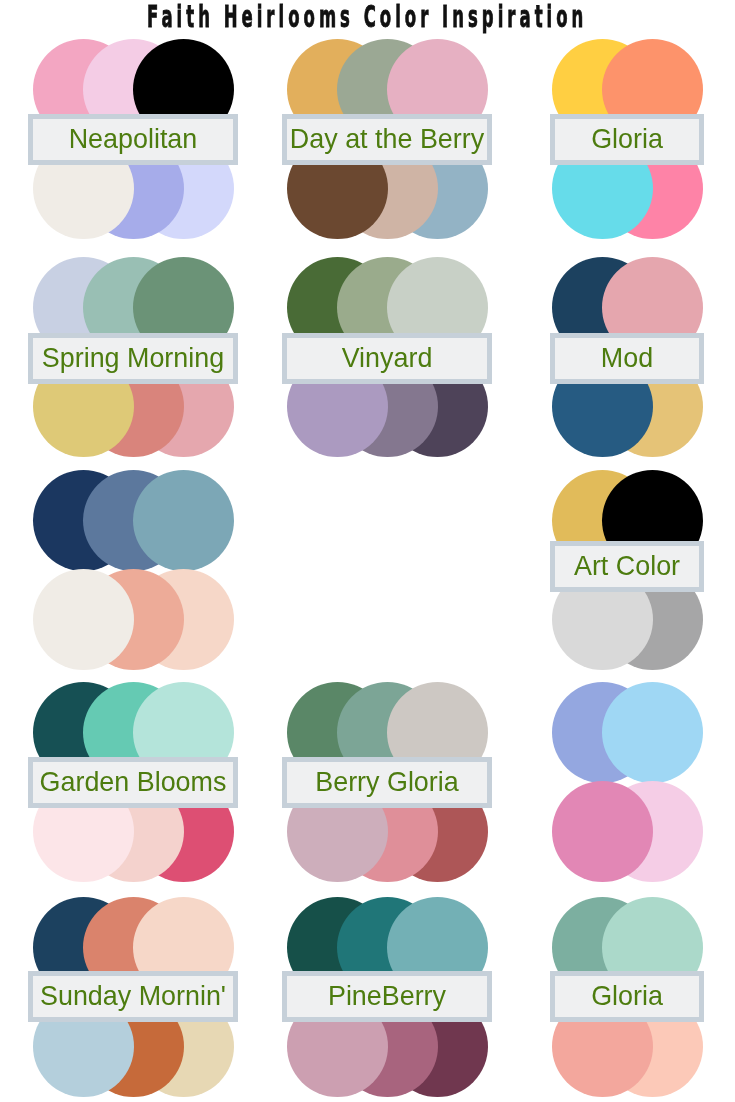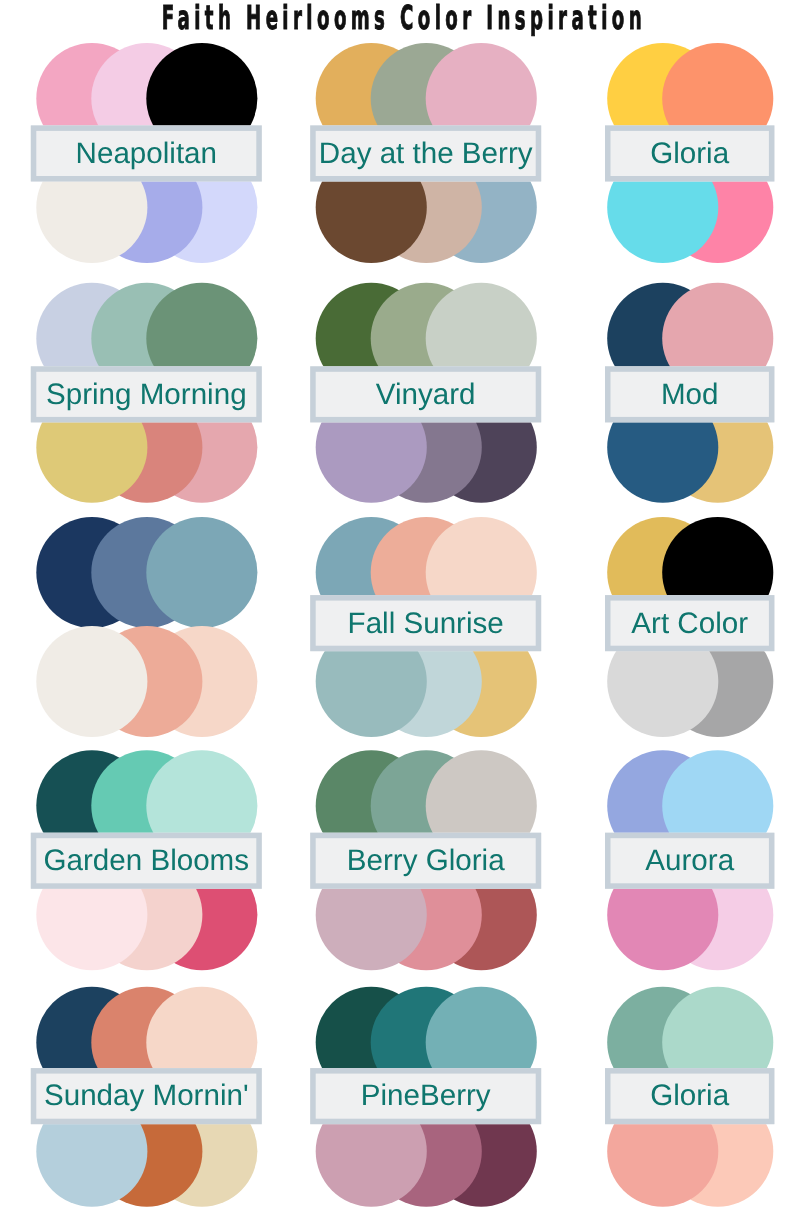--- a/index.html
+++ b/index.html
@@ -12,21 +12,21 @@
     transform:translateX(-33px) scaleX(0.55) translateZ(0);transform-origin:center top;line-height:34px;
     -webkit-text-stroke:0.9px #111111;}
   .pal{position:absolute;width:201px;height:200px;}
   .pal.two{width:151px;}
   .pal.two .lbl{left:-2px;right:-1px;}
   .circ{position:absolute;border-radius:50%;width:101px;height:101px;top:0;}
   .circ.b{top:99px;}
   .lbl{position:absolute;left:-5px;right:-4px;height:51px;box-sizing:border-box;
        border:5px solid #c6d0d9;background:#eff0f1;z-index:20;}
   .lbl-in{width:100%;height:100%;display:flex;align-items:center;justify-content:center;}
-  .lbl-t{font-family:"Liberation Sans",sans-serif;font-weight:400;font-size:26.9px;color:#0f766e;
+  .lbl-t{font-family:"Liberation Sans",sans-serif;font-weight:400;font-size:26.9px;color:#4d7c0f;
          white-space:nowrap;opacity:0.999;transform:translateZ(0);}
 </style>
 </head>
 <body>
 
 <div id="poster">
   <div id="title-wrap"><span id="title">Faith Heirlooms Color Inspiration</span></div>
 <div class="pal" style="left:33px;top:39px">
   <div class="circ" style="left: 0px; z-index: 1; background: rgb(243, 166, 194);"></div>
   <div class="circ" style="left: 50px; z-index: 2; background: rgb(244, 204, 229);"></div>
@@ -102,33 +102,20 @@
       </div>
 </div>
 <div class="pal" style="left:33px;top:470px">
   <div class="circ" style="left: 0px; z-index: 1; background: rgb(27, 55, 96);"></div>
   <div class="circ" style="left: 50px; z-index: 2; background: rgb(92, 120, 157);"></div>
   <div class="circ" style="left: 100px; z-index: 3; background: rgb(124, 167, 182);"></div>
   <div class="circ b" style="left: 0px; z-index: 10; background: rgb(240, 236, 230);"></div>
   <div class="circ b" style="left: 50px; z-index: 9; background: rgb(237, 171, 152);"></div>
   <div class="circ b" style="left: 100px; z-index: 8; background: rgb(246, 215, 200);"></div>
 </div>
-<div class="pal" style="left:287px;top:470px">
-  <div class="circ" style="left: 0px; z-index: 1; background: rgb(124, 167, 182);"></div>
-  <div class="circ" style="left: 50px; z-index: 2; background: rgb(237, 173, 153);"></div>
-  <div class="circ" style="left: 100px; z-index: 3; background: rgb(246, 215, 200);"></div>
-  <div class="circ b" style="left: 0px; z-index: 10; background: rgb(152, 187, 189);"></div>
-  <div class="circ b" style="left: 50px; z-index: 9; background: rgb(192, 214, 217);"></div>
-  <div class="circ b" style="left: 100px; z-index: 8; background: rgb(229, 195, 119);"></div>
-  <div class="lbl" style="top:71px">
-        <div class="lbl-in">
-          <span class="lbl-t">Fall Sunrise</span>
-        </div>
-      </div>
-</div>
 <div class="pal two" style="left:552px;top:470px">
   <div class="circ" style="left: 0px; z-index: 1; background: rgb(225, 187, 90);"></div>
   <div class="circ" style="left: 50px; z-index: 2; background: rgb(0, 0, 0);"></div>
   <div class="circ b" style="left: 0px; z-index: 10; background: rgb(217, 217, 217);"></div>
   <div class="circ b" style="left: 50px; z-index: 9; background: rgb(166, 166, 167);"></div>
   <div class="lbl" style="top:71px">
         <div class="lbl-in">
           <span class="lbl-t">Art Color</span>
         </div>
       </div>
@@ -157,25 +144,20 @@
         <div class="lbl-in">
           <span class="lbl-t">Berry Gloria</span>
         </div>
       </div>
 </div>
 <div class="pal two" style="left:552px;top:682px">
   <div class="circ" style="left: 0px; z-index: 1; background: rgb(148, 167, 224);"></div>
   <div class="circ" style="left: 50px; z-index: 2; background: rgb(159, 215, 244);"></div>
   <div class="circ b" style="left: 0px; z-index: 10; background: rgb(226, 135, 181);"></div>
   <div class="circ b" style="left: 50px; z-index: 9; background: rgb(245, 205, 230);"></div>
-  <div class="lbl" style="top:75px">
-        <div class="lbl-in">
-          <span class="lbl-t">Aurora</span>
-        </div>
-      </div>
 </div>
 <div class="pal" style="left:33px;top:897px">
   <div class="circ" style="left: 0px; z-index: 1; background: rgb(28, 65, 95);"></div>
   <div class="circ" style="left: 50px; z-index: 2; background: rgb(218, 131, 108);"></div>
   <div class="circ" style="left: 100px; z-index: 3; background: rgb(246, 215, 200);"></div>
   <div class="circ b" style="left: 0px; z-index: 10; background: rgb(180, 207, 220);"></div>
   <div class="circ b" style="left: 50px; z-index: 9; background: rgb(198, 106, 58);"></div>
   <div class="circ b" style="left: 100px; z-index: 8; background: rgb(231, 216, 180);"></div>
   <div class="lbl" style="top:74px">
         <div class="lbl-in">

